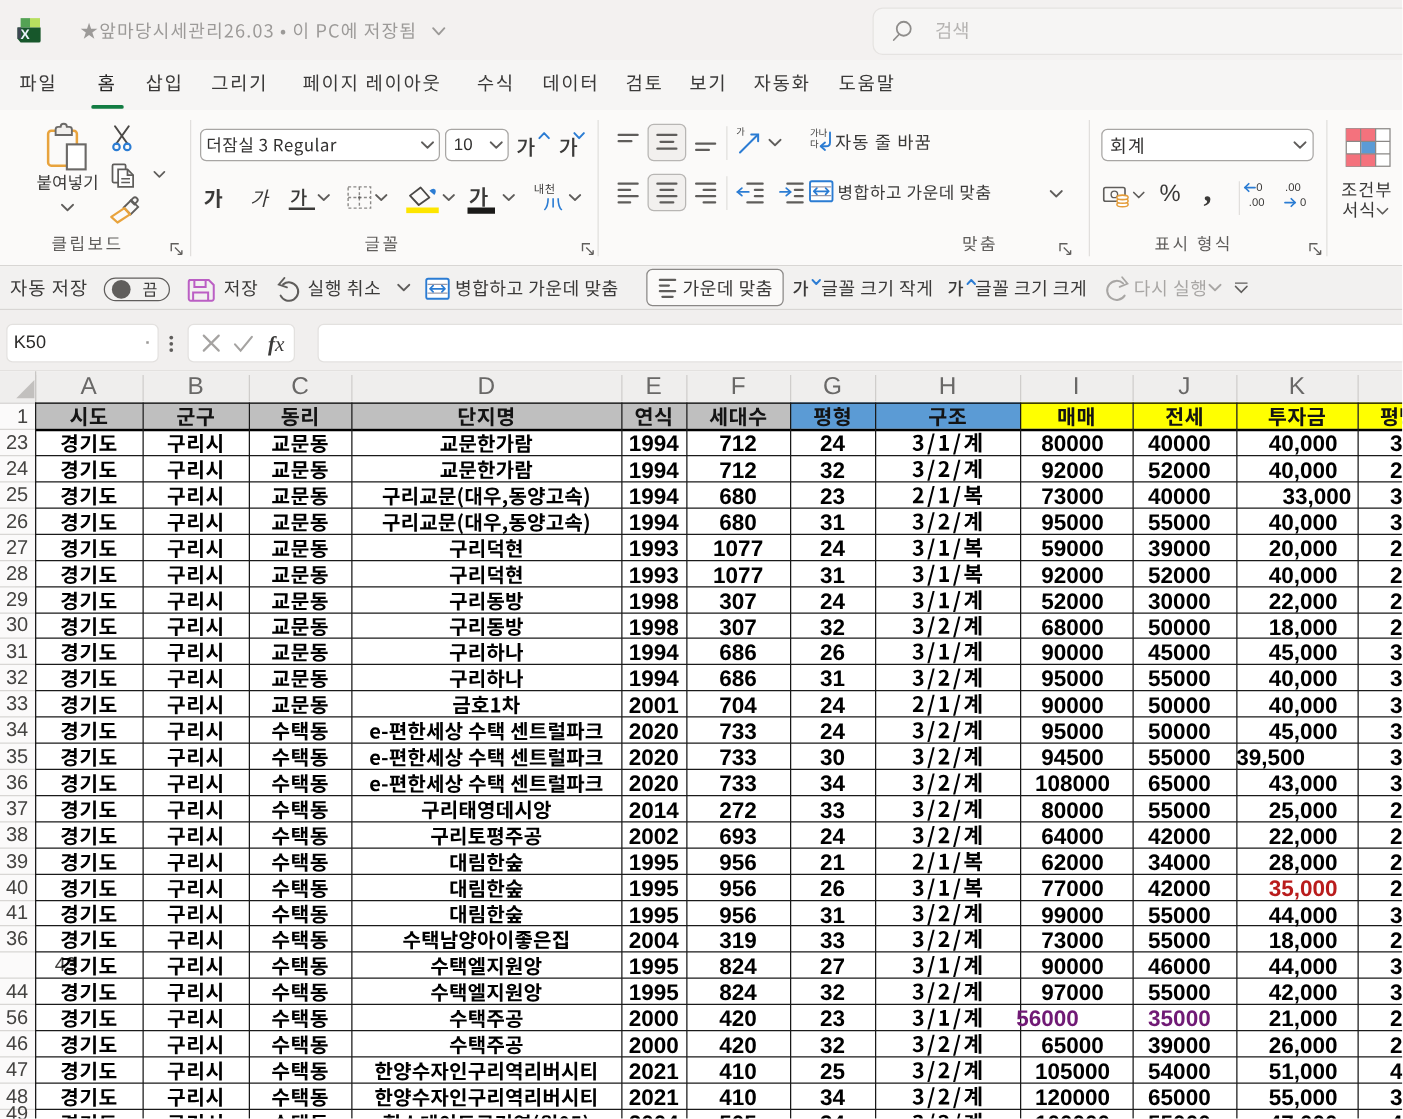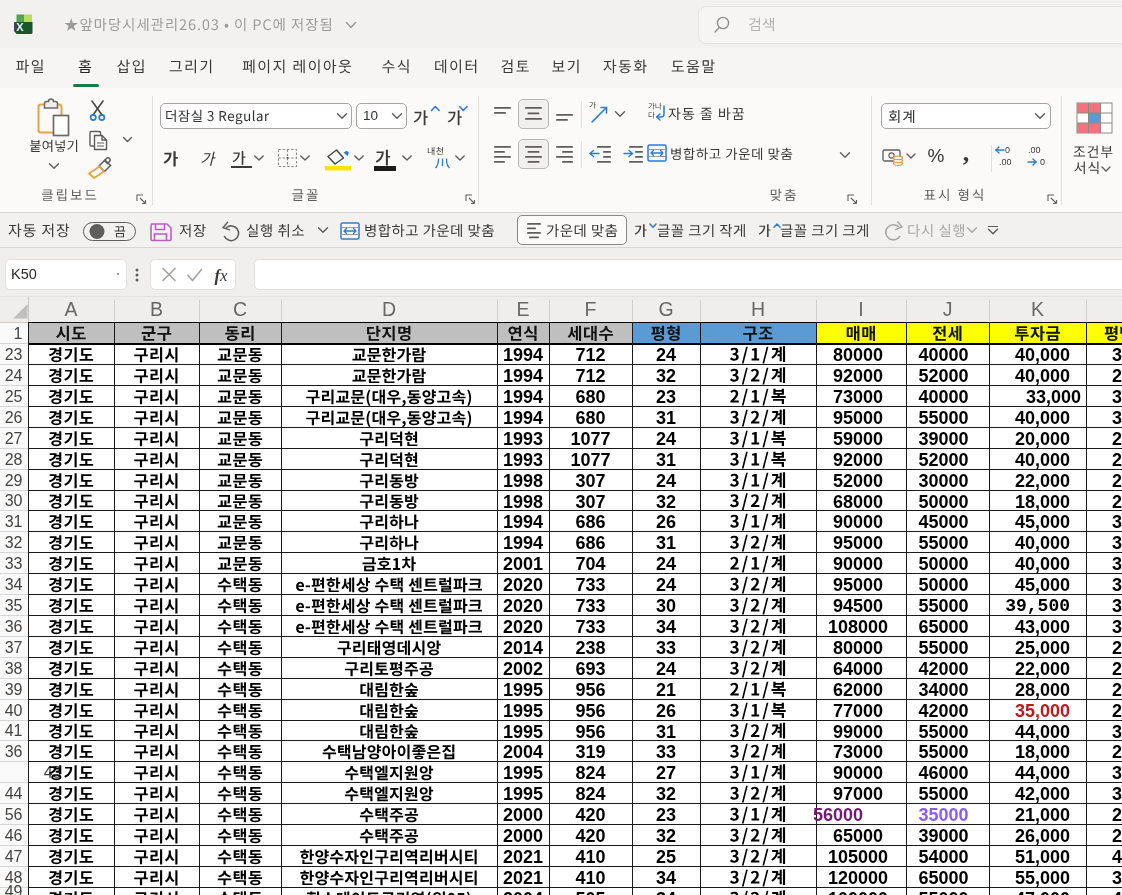--- a/index.html
+++ b/index.html
@@ -259,31 +259,31 @@
 <div class="t" style="left:632px;top:574.5px;width:68px;height:21px;line-height:21px;font-size:18px;font-weight:700;color:#000;text-align:center;font-family:'Liberation Sans',sans-serif;">24</div>
 <div class="t" style="left:813px;top:574.5px;width:90px;height:21px;line-height:21px;font-size:18px;font-weight:700;color:#000;text-align:center;font-family:'Liberation Sans',sans-serif;">95000</div>
 <div class="t" style="left:902px;top:574.5px;width:83px;height:21px;line-height:21px;font-size:18px;font-weight:700;color:#000;text-align:center;font-family:'Liberation Sans',sans-serif;">50000</div>
 <div class="t" style="left:989px;top:574.5px;width:81px;height:21px;line-height:21px;font-size:18px;font-weight:700;color:#000;text-align:right;font-family:'Liberation Sans',sans-serif;">45,000</div>
 <div class="t" style="left:1106px;top:574.5px;width:22px;height:21px;line-height:21px;font-size:18px;font-weight:700;color:#000;text-align:center;font-family:'Liberation Sans',sans-serif;">3</div>
 <div class="t" style="left:497px;top:595.5px;width:52px;height:21px;line-height:21px;font-size:18px;font-weight:700;color:#000;text-align:center;font-family:'Liberation Sans',sans-serif;">2020</div>
 <div class="t" style="left:549px;top:595.5px;width:83px;height:21px;line-height:21px;font-size:18px;font-weight:700;color:#000;text-align:center;font-family:'Liberation Sans',sans-serif;">733</div>
 <div class="t" style="left:632px;top:595.5px;width:68px;height:21px;line-height:21px;font-size:18px;font-weight:700;color:#000;text-align:center;font-family:'Liberation Sans',sans-serif;">30</div>
 <div class="t" style="left:813px;top:595.5px;width:90px;height:21px;line-height:21px;font-size:18px;font-weight:700;color:#000;text-align:center;font-family:'Liberation Sans',sans-serif;">94500</div>
 <div class="t" style="left:902px;top:595.5px;width:83px;height:21px;line-height:21px;font-size:18px;font-weight:700;color:#000;text-align:center;font-family:'Liberation Sans',sans-serif;">55000</div>
-<div class="t" style="left:989px;top:595.5px;width:81px;height:36px;line-height:21px;font-size:18px;font-weight:700;color:#000;text-align:right;font-family:Liberation Mono, monospace;">39,500</div>
+<div class="t" style="left:989px;top:595.5px;width:81px;height:36px;line-height:21px;font-size:18px;font-weight:700;color:#000;text-align:left;font-family:Liberation Sans, sans-serif;">39,500</div>
 <div class="t" style="left:1106px;top:595.5px;width:22px;height:21px;line-height:21px;font-size:18px;font-weight:700;color:#000;text-align:center;font-family:'Liberation Sans',sans-serif;">3</div>
 <div class="t" style="left:497px;top:616.5px;width:52px;height:21px;line-height:21px;font-size:18px;font-weight:700;color:#000;text-align:center;font-family:'Liberation Sans',sans-serif;">2020</div>
 <div class="t" style="left:549px;top:616.5px;width:83px;height:21px;line-height:21px;font-size:18px;font-weight:700;color:#000;text-align:center;font-family:'Liberation Sans',sans-serif;">733</div>
 <div class="t" style="left:632px;top:616.5px;width:68px;height:21px;line-height:21px;font-size:18px;font-weight:700;color:#000;text-align:center;font-family:'Liberation Sans',sans-serif;">34</div>
 <div class="t" style="left:813px;top:616.5px;width:90px;height:21px;line-height:21px;font-size:18px;font-weight:700;color:#000;text-align:center;font-family:'Liberation Sans',sans-serif;">108000</div>
 <div class="t" style="left:902px;top:616.5px;width:83px;height:21px;line-height:21px;font-size:18px;font-weight:700;color:#000;text-align:center;font-family:'Liberation Sans',sans-serif;">65000</div>
 <div class="t" style="left:989px;top:616.5px;width:81px;height:21px;line-height:21px;font-size:18px;font-weight:700;color:#000;text-align:right;font-family:'Liberation Sans',sans-serif;">43,000</div>
 <div class="t" style="left:1106px;top:616.5px;width:22px;height:21px;line-height:21px;font-size:18px;font-weight:700;color:#000;text-align:center;font-family:'Liberation Sans',sans-serif;">3</div>
 <div class="t" style="left:497px;top:637.5px;width:52px;height:21px;line-height:21px;font-size:18px;font-weight:700;color:#000;text-align:center;font-family:'Liberation Sans',sans-serif;">2014</div>
-<div class="t" style="left:549px;top:637.5px;width:83px;height:21px;line-height:21px;font-size:18px;font-weight:700;color:#000;text-align:center;font-family:'Liberation Sans',sans-serif;">238</div>
+<div class="t" style="left:549px;top:637.5px;width:83px;height:21px;line-height:21px;font-size:18px;font-weight:700;color:#000;text-align:center;font-family:'Liberation Sans',sans-serif;">272</div>
 <div class="t" style="left:632px;top:637.5px;width:68px;height:21px;line-height:21px;font-size:18px;font-weight:700;color:#000;text-align:center;font-family:'Liberation Sans',sans-serif;">33</div>
 <div class="t" style="left:813px;top:637.5px;width:90px;height:21px;line-height:21px;font-size:18px;font-weight:700;color:#000;text-align:center;font-family:'Liberation Sans',sans-serif;">80000</div>
 <div class="t" style="left:902px;top:637.5px;width:83px;height:21px;line-height:21px;font-size:18px;font-weight:700;color:#000;text-align:center;font-family:'Liberation Sans',sans-serif;">55000</div>
 <div class="t" style="left:989px;top:637.5px;width:81px;height:21px;line-height:21px;font-size:18px;font-weight:700;color:#000;text-align:right;font-family:'Liberation Sans',sans-serif;">25,000</div>
 <div class="t" style="left:1106px;top:637.5px;width:22px;height:21px;line-height:21px;font-size:18px;font-weight:700;color:#000;text-align:center;font-family:'Liberation Sans',sans-serif;">2</div>
 <div class="t" style="left:497px;top:658.5px;width:52px;height:21px;line-height:21px;font-size:18px;font-weight:700;color:#000;text-align:center;font-family:'Liberation Sans',sans-serif;">2002</div>
 <div class="t" style="left:549px;top:658.5px;width:83px;height:21px;line-height:21px;font-size:18px;font-weight:700;color:#000;text-align:center;font-family:'Liberation Sans',sans-serif;">693</div>
 <div class="t" style="left:632px;top:658.5px;width:68px;height:21px;line-height:21px;font-size:18px;font-weight:700;color:#000;text-align:center;font-family:'Liberation Sans',sans-serif;">24</div>
 <div class="t" style="left:813px;top:658.5px;width:90px;height:21px;line-height:21px;font-size:18px;font-weight:700;color:#000;text-align:center;font-family:'Liberation Sans',sans-serif;">64000</div>
 <div class="t" style="left:902px;top:658.5px;width:83px;height:21px;line-height:21px;font-size:18px;font-weight:700;color:#000;text-align:center;font-family:'Liberation Sans',sans-serif;">42000</div>
@@ -328,21 +328,21 @@
 <div class="t" style="left:549px;top:783.5px;width:83px;height:21px;line-height:21px;font-size:18px;font-weight:700;color:#000;text-align:center;font-family:'Liberation Sans',sans-serif;">824</div>
 <div class="t" style="left:632px;top:783.5px;width:68px;height:21px;line-height:21px;font-size:18px;font-weight:700;color:#000;text-align:center;font-family:'Liberation Sans',sans-serif;">32</div>
 <div class="t" style="left:813px;top:783.5px;width:90px;height:21px;line-height:21px;font-size:18px;font-weight:700;color:#000;text-align:center;font-family:'Liberation Sans',sans-serif;">97000</div>
 <div class="t" style="left:902px;top:783.5px;width:83px;height:21px;line-height:21px;font-size:18px;font-weight:700;color:#000;text-align:center;font-family:'Liberation Sans',sans-serif;">55000</div>
 <div class="t" style="left:989px;top:783.5px;width:81px;height:21px;line-height:21px;font-size:18px;font-weight:700;color:#000;text-align:right;font-family:'Liberation Sans',sans-serif;">42,000</div>
 <div class="t" style="left:1106px;top:783.5px;width:22px;height:21px;line-height:21px;font-size:18px;font-weight:700;color:#000;text-align:center;font-family:'Liberation Sans',sans-serif;">3</div>
 <div class="t" style="left:497px;top:804.5px;width:52px;height:21px;line-height:21px;font-size:18px;font-weight:700;color:#000;text-align:center;font-family:'Liberation Sans',sans-serif;">2000</div>
 <div class="t" style="left:549px;top:804.5px;width:83px;height:21px;line-height:21px;font-size:18px;font-weight:700;color:#000;text-align:center;font-family:'Liberation Sans',sans-serif;">420</div>
 <div class="t" style="left:632px;top:804.5px;width:68px;height:21px;line-height:21px;font-size:18px;font-weight:700;color:#000;text-align:center;font-family:'Liberation Sans',sans-serif;">23</div>
 <div class="t" style="left:813px;top:804.5px;width:90px;height:21px;line-height:21px;font-size:18px;font-weight:700;color:#701a75;font-family:'Liberation Sans',sans-serif;">56000</div>
-<div class="t" style="left:902px;top:804.5px;width:83px;height:21px;line-height:21px;font-size:18px;font-weight:700;color:#8b5cf6;text-align:center;font-family:'Liberation Sans',sans-serif;">35000</div>
+<div class="t" style="left:902px;top:804.5px;width:83px;height:21px;line-height:21px;font-size:18px;font-weight:700;color:#701a75;text-align:center;font-family:'Liberation Sans',sans-serif;">35000</div>
 <div class="t" style="left:989px;top:804.5px;width:81px;height:21px;line-height:21px;font-size:18px;font-weight:700;color:#000;text-align:right;font-family:'Liberation Sans',sans-serif;">21,000</div>
 <div class="t" style="left:1106px;top:804.5px;width:22px;height:21px;line-height:21px;font-size:18px;font-weight:700;color:#000;text-align:center;font-family:'Liberation Sans',sans-serif;">2</div>
 <div class="t" style="left:497px;top:825.5px;width:52px;height:21px;line-height:21px;font-size:18px;font-weight:700;color:#000;text-align:center;font-family:'Liberation Sans',sans-serif;">2000</div>
 <div class="t" style="left:549px;top:825.5px;width:83px;height:21px;line-height:21px;font-size:18px;font-weight:700;color:#000;text-align:center;font-family:'Liberation Sans',sans-serif;">420</div>
 <div class="t" style="left:632px;top:825.5px;width:68px;height:21px;line-height:21px;font-size:18px;font-weight:700;color:#000;text-align:center;font-family:'Liberation Sans',sans-serif;">32</div>
 <div class="t" style="left:813px;top:825.5px;width:90px;height:21px;line-height:21px;font-size:18px;font-weight:700;color:#000;text-align:center;font-family:'Liberation Sans',sans-serif;">65000</div>
 <div class="t" style="left:902px;top:825.5px;width:83px;height:21px;line-height:21px;font-size:18px;font-weight:700;color:#000;text-align:center;font-family:'Liberation Sans',sans-serif;">39000</div>
 <div class="t" style="left:989px;top:825.5px;width:81px;height:21px;line-height:21px;font-size:18px;font-weight:700;color:#000;text-align:right;font-family:'Liberation Sans',sans-serif;">26,000</div>
 <div class="t" style="left:1106px;top:825.5px;width:22px;height:21px;line-height:21px;font-size:18px;font-weight:700;color:#000;text-align:center;font-family:'Liberation Sans',sans-serif;">2</div>
 <div class="t" style="left:497px;top:846.5px;width:52px;height:21px;line-height:21px;font-size:18px;font-weight:700;color:#000;text-align:center;font-family:'Liberation Sans',sans-serif;">2021</div>

